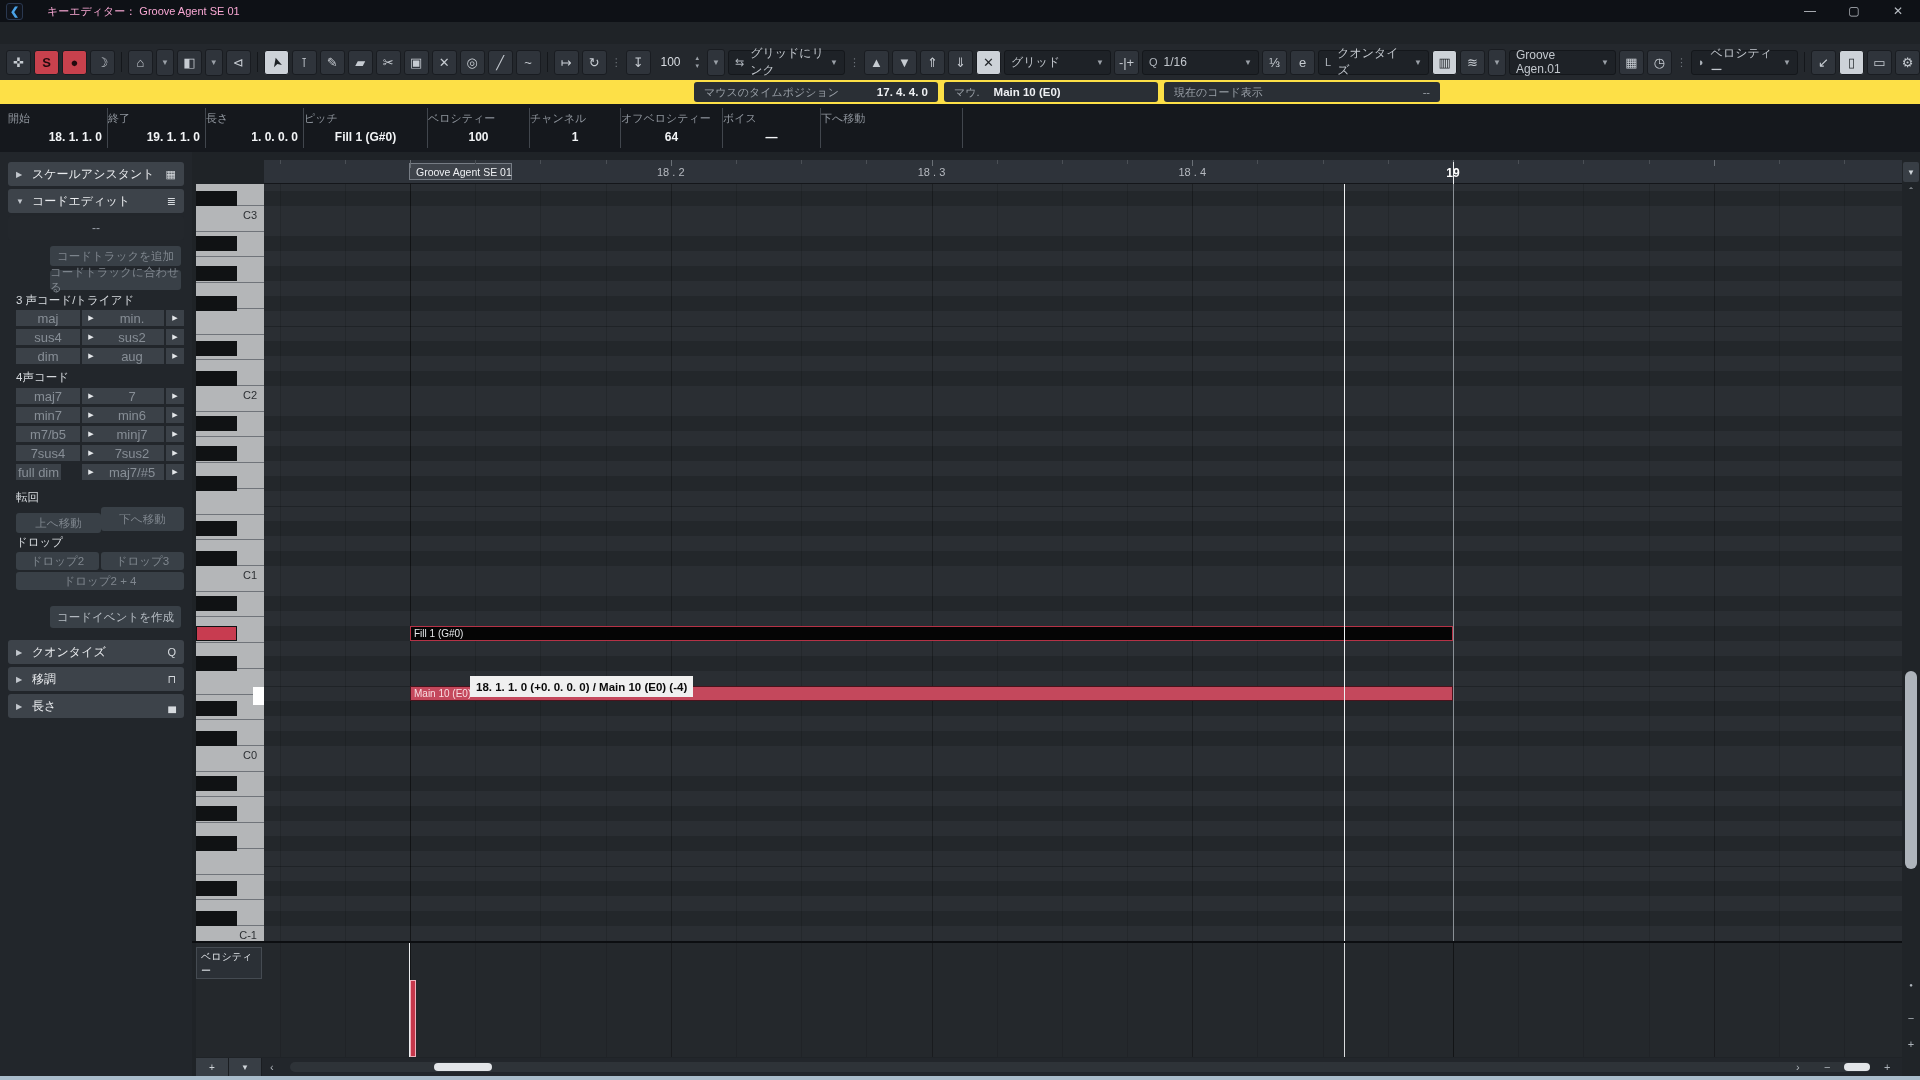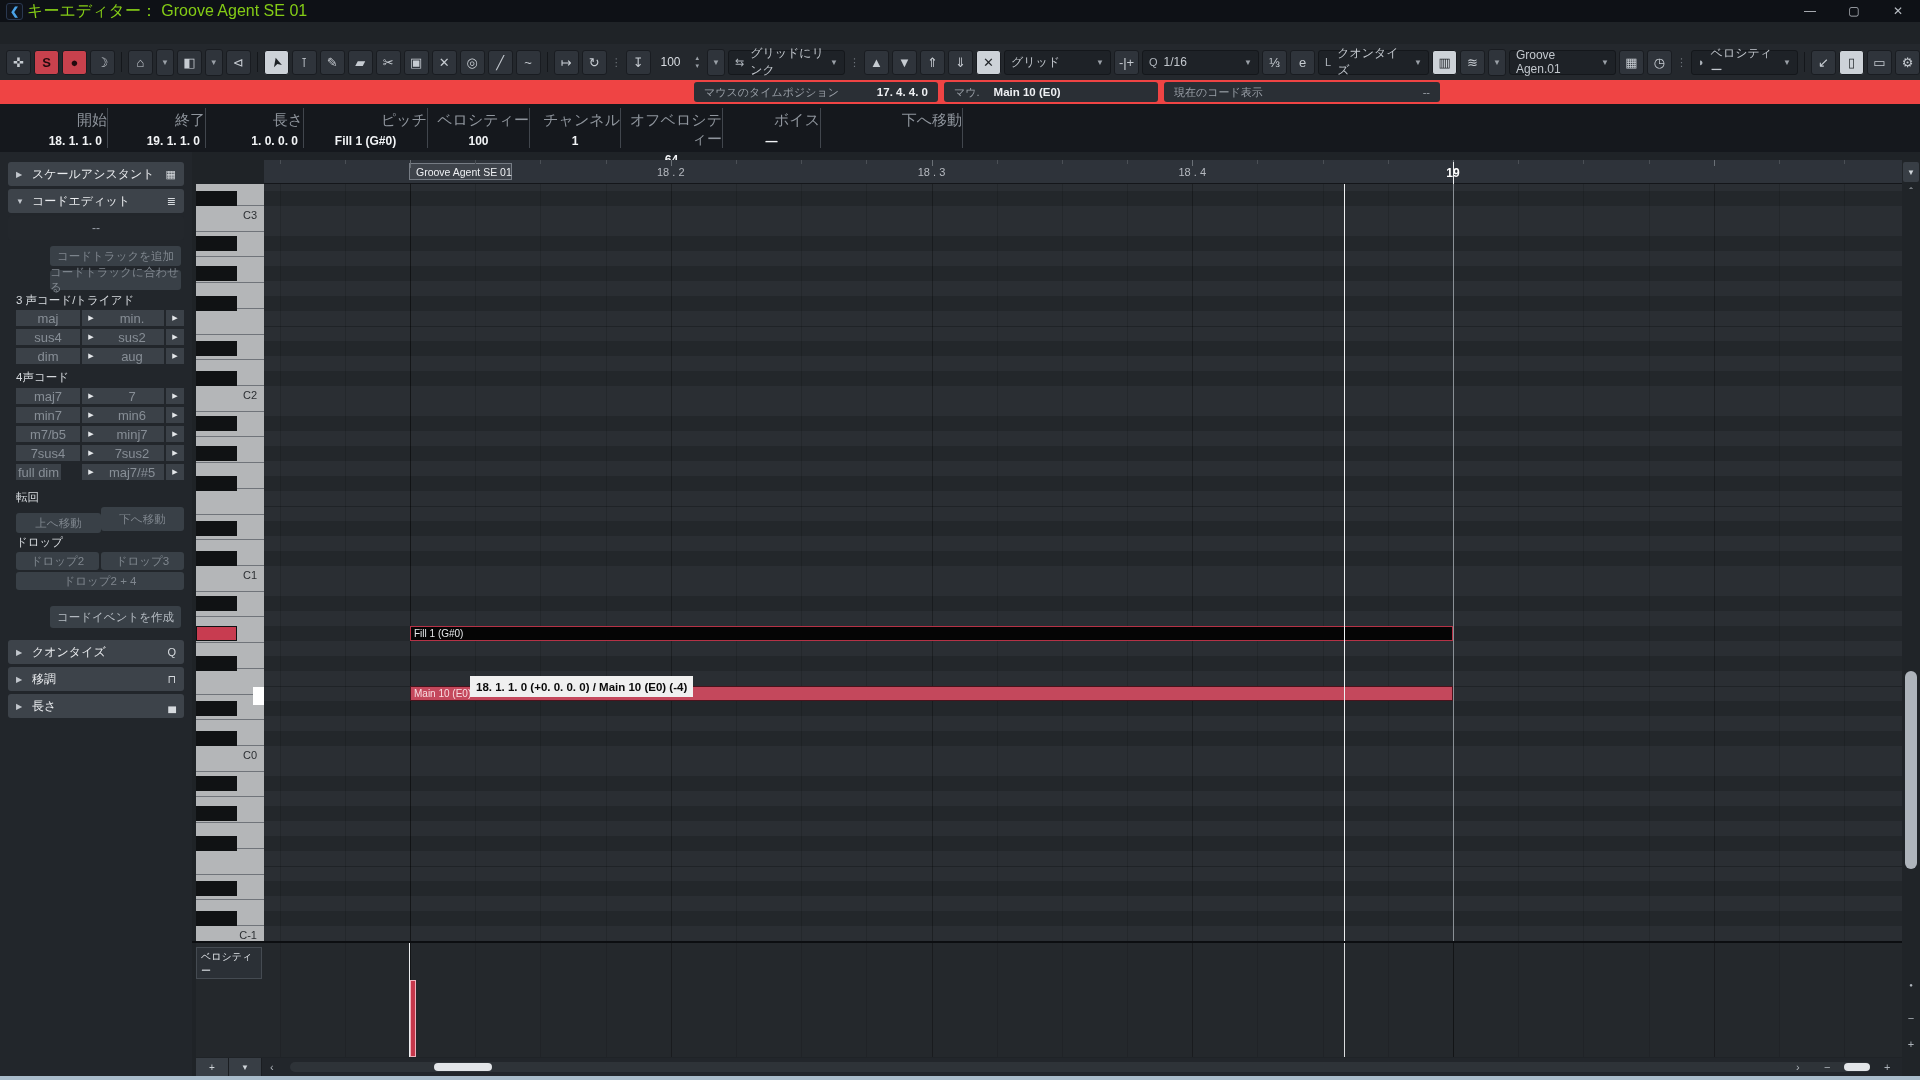--- a/index.html
+++ b/index.html
@@ -3,21 +3,21 @@
 <meta charset="utf-8">
 <style>
   html,body{margin:0;padding:0;background:#14171b;}
   .app{position:relative;width:1920px;height:1080px;background:#1f2327;overflow:hidden;
        font-family:"Liberation Sans",sans-serif;color:#c8cdd3;-webkit-font-smoothing:antialiased;}
   .abs{position:absolute;}
   
   .titlebar{position:absolute;left:0;top:0;width:1920px;height:22px;background:#0e1116;display:flex;align-items:center;}
   .appicon{width:15px;height:15px;margin-left:6px;border-radius:3px;background:#10141c;border:1px solid #2a3850;
            color:#4aa3e8;font-size:11px;line-height:14px;text-align:center;font-weight:bold;}
-  .wtitle{margin-left:4px;font-size:16px;color:#84cc16;}
+  .wtitle{margin-left:24px;font-size:11px;color:#f9a8d4;}
   .wbtns{margin-left:auto;display:flex;height:22px;}
   .wbtn{width:44px;height:22px;display:flex;align-items:center;justify-content:center;font-size:12px;color:#b9bec4;}
   
   .menubar{position:absolute;left:0;top:22px;width:1920px;height:22px;background:#1b1f24;display:flex;align-items:center;}
   .menuitem{padding:0 15px;font-size:12.5px;color:#ccd1d7;}
   
   .toolbar{position:absolute;left:0;top:44px;width:1914px;height:36px;background:#24282d;border-bottom:1px solid #121519;
            display:flex;align-items:center;padding-left:6px;gap:3px;}
   .tbtn{height:25px;min-width:25px;background:#2f343b;border:1px solid #191c21;border-radius:3px;color:#c6cbd1;
         font-size:13px;display:flex;align-items:center;justify-content:center;box-sizing:border-box;padding:0 3px;}
@@ -28,28 +28,28 @@
   .tdd .car{font-size:8px;color:#9aa0a7;margin-left:auto;}
   .tdd .ico{font-size:11px;color:#aeb4bb;}
   .ddc{height:25px;width:16px;background:#2f343b;border:1px solid #191c21;border-radius:3px;color:#9aa0a7;
        font-size:8px;display:flex;align-items:center;justify-content:center;}
   .tsep{width:1px;height:20px;background:#14171b;margin:0 3px;}
   .tdots{color:#6e747b;font-size:11px;margin:0 1px;}
   .velval{width:34px;text-align:center;font-size:12px;color:#d8dce1;}
   .stepper{display:flex;flex-direction:column;width:14px;height:23px;justify-content:center;color:#9aa0a7;font-size:7px;line-height:8px;text-align:center;}
   .rot{display:inline-block;transform:rotate(-105deg);}
   
-  .statusstrip{position:absolute;left:0;top:80px;width:1920px;height:24px;background:#ef4444;}
+  .statusstrip{position:absolute;left:0;top:80px;width:1920px;height:24px;background:#fde047;}
   .sbox{position:absolute;top:2px;height:20px;background:#2a2f35;border-radius:3px;display:flex;align-items:center;
         font-size:11px;color:#9aa0a8;padding:0 10px;box-sizing:border-box;gap:14px;}
   .sbox b{color:#eef0f3;font-size:11.5px;}
   
   .infoline{position:absolute;left:0;top:104px;width:1920px;height:48px;background:#15181d;display:flex;}
   .ifield{height:40px;margin-top:4px;border-right:1px solid #41464d;display:flex;flex-direction:column;box-sizing:border-box;}
-  .ilabel{font-size:15px;color:#8f959d;text-align:right;padding-top:3px;}
+  .ilabel{font-size:11px;color:#8f959d;text-align:left;padding-top:3px;}
   .ivalue{font-size:12px;font-weight:bold;color:#f2f4f6;padding-top:4px;text-align:center;}
   .ivalue.right{text-align:right;padding-right:5px;}
   
   .leftcol{position:absolute;left:0;top:152px;width:192px;height:928px;background:#22262b;}
   .inspector{position:absolute;left:8px;top:8px;width:176px;height:580px;}
   .ihead{position:absolute;left:0;width:176px;height:24px;background:#3d434a;border-radius:3px;display:flex;
          align-items:center;box-sizing:border-box;padding:0 8px;gap:8px;color:#e9ebee;font-size:12px;}
   .ihead .arr{font-size:8px;color:#c2c7cd;width:8px;}
   .ihead .hico{margin-left:auto;font-size:11px;color:#d6dade;}
   .dashbox{position:absolute;left:0;width:176px;height:24px;background:#23272c;border-radius:3px;color:#9aa0a8;

